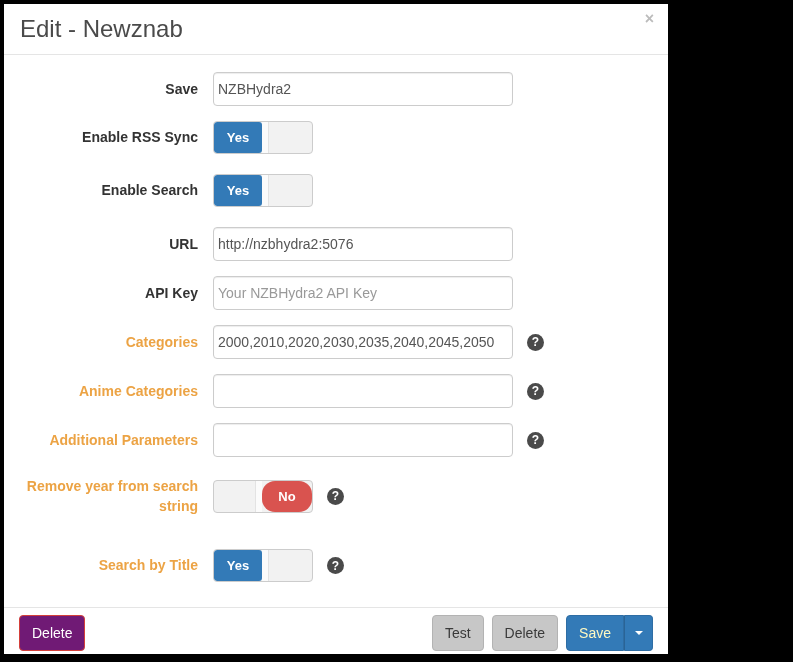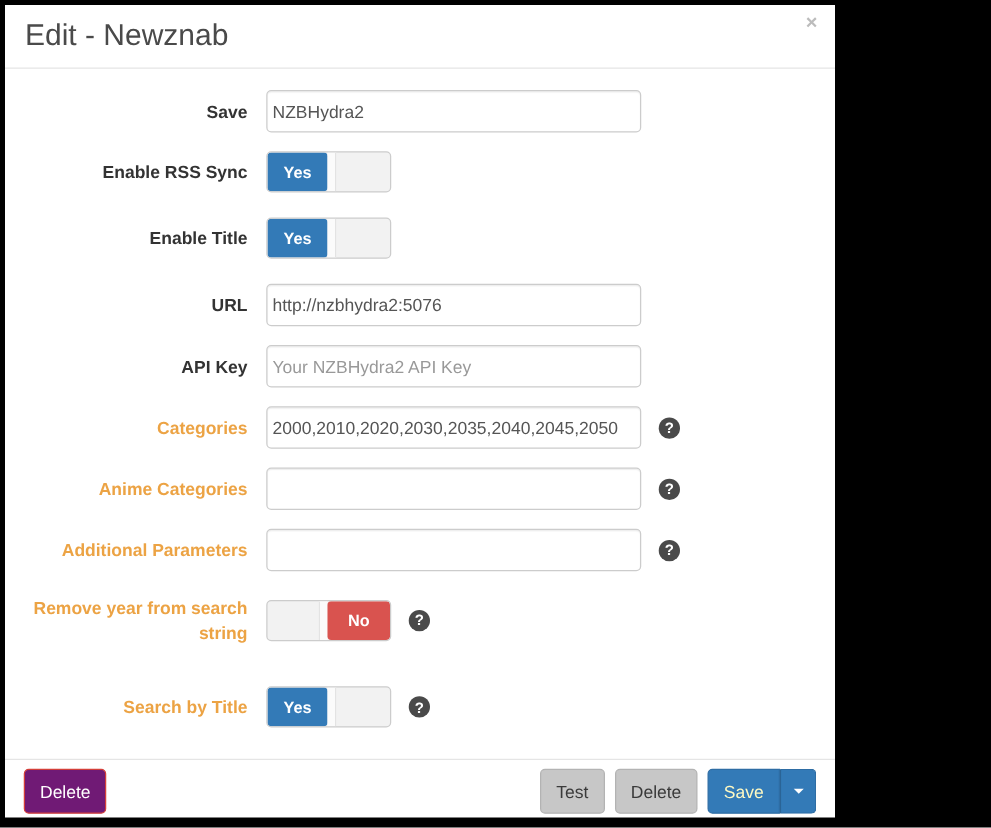--- a/index.html
+++ b/index.html
@@ -115,21 +115,21 @@
   }
   .switch .seg-off {
     width: 50px;
     background: #d9534f;
     color: #fff;
     font-size: 13px;
     font-weight: bold;
     display: flex;
     align-items: center;
     justify-content: center;
-    border-radius: 3px;
+    border-radius: 13px;
   }
   .help {
     width: 17px; height: 17px;
     flex: 0 0 auto;
     border-radius: 50%;
     background: #4a4a4a;
     color: #fff;
     font-size: 12px;
     font-weight: bold;
     display: flex;
@@ -196,21 +196,21 @@
 
     <div class="frow toggle-row">
       <label class="lbl">Enable RSS Sync</label>
       <div class="switch">
         <div class="seg-on">Yes</div>
         <div class="knob"></div>
       </div>
     </div>
 
     <div class="frow toggle-row">
-      <label class="lbl">Enable Title</label>
+      <label class="lbl">Enable Search</label>
       <div class="switch">
         <div class="seg-on">Yes</div>
         <div class="knob"></div>
       </div>
     </div>
 
     <div class="frow">
       <label class="lbl">URL</label>
       <input class="txt" type="text" value="http://nzbhydra2:5076" style="">
     </div>

